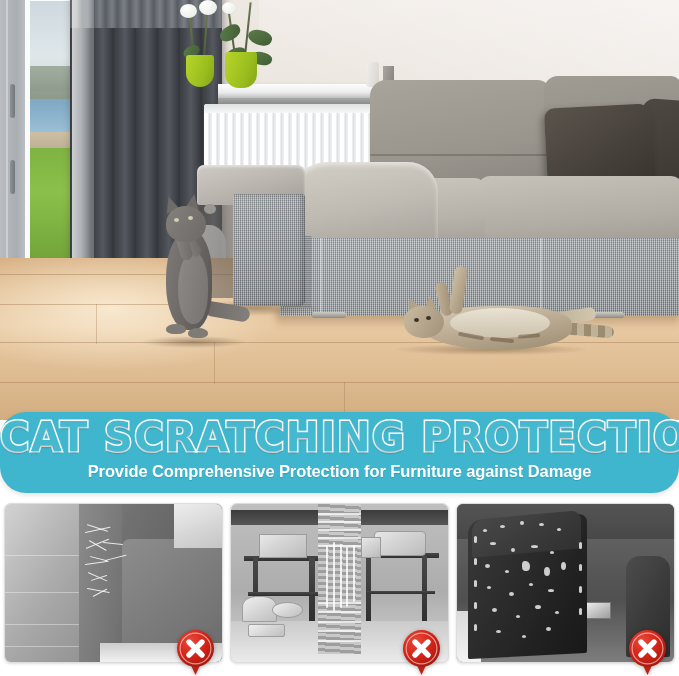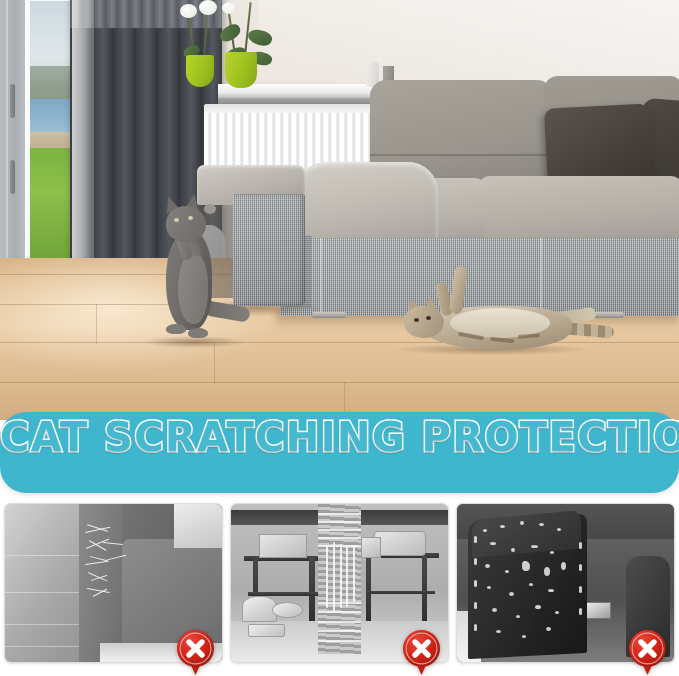--- a/index.html
+++ b/index.html
@@ -686,20 +686,21 @@
       <div class="cat-b-ear" style="left:8px;top:26px;transform:rotate(-26deg)"></div>
       <div class="cat-b-ear" style="left:26px;top:24px;transform:rotate(-6deg)"></div>
       <div class="cat-b-head"></div>
       <div class="cat-b-eye" style="left:16px;top:46px"></div>
       <div class="cat-b-eye" style="left:28px;top:44px"></div>
     </div>
   </div>
 
   <div class="banner">
     <div class="banner-title">CAT SCRATCHING PROTECTION</div>
+    <div class="banner-subtitle">Provide Comprehensive Protection for Furniture against Damage</div>
   </div>
 
   <div class="photos">
 
     <div class="photo-card">
       <div class="photo-inner">
         <div class="p1-floor"></div>
         <div class="p1-tile" style="left:0;top:32%;width:42%"></div>
         <div class="p1-tile" style="left:0;top:56%;width:42%"></div>
         <div class="p1-tile" style="left:0;top:76%;width:42%"></div>

